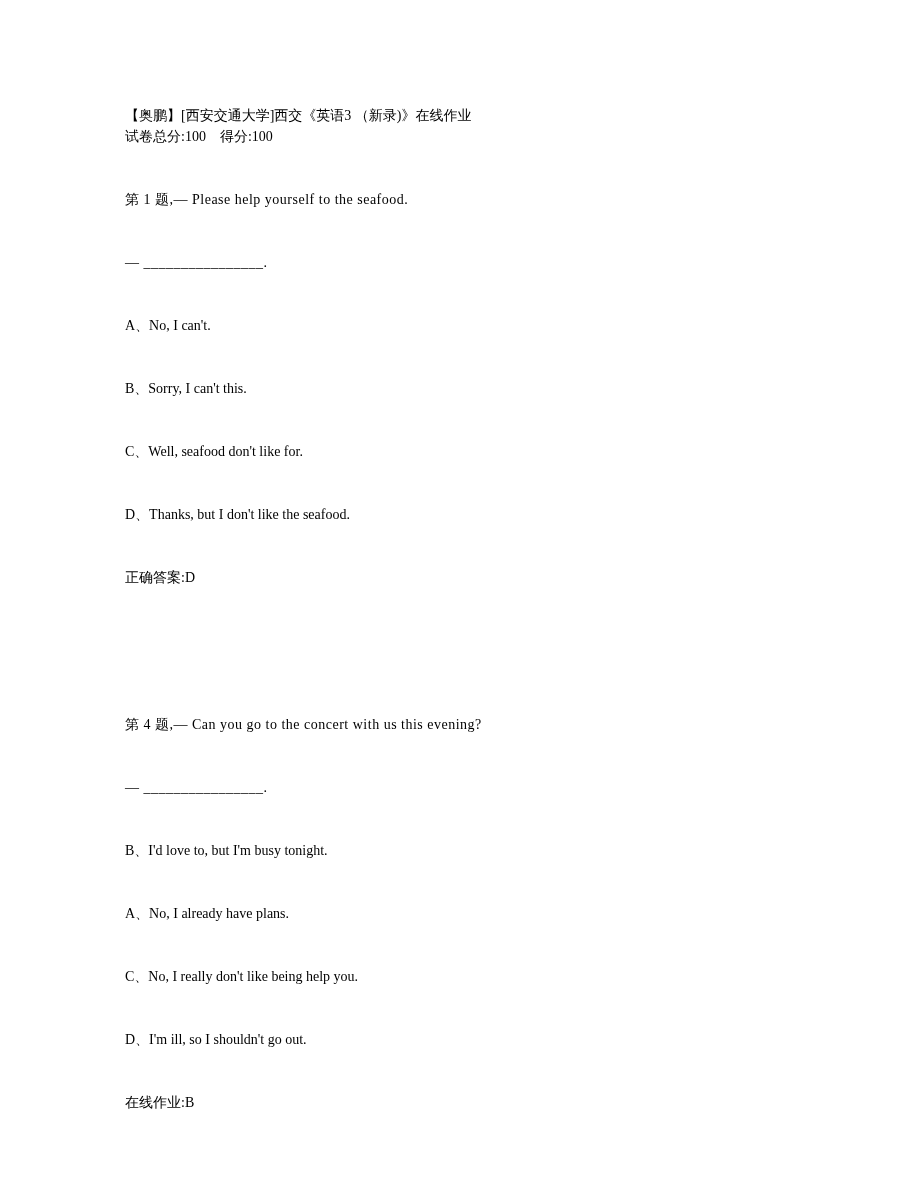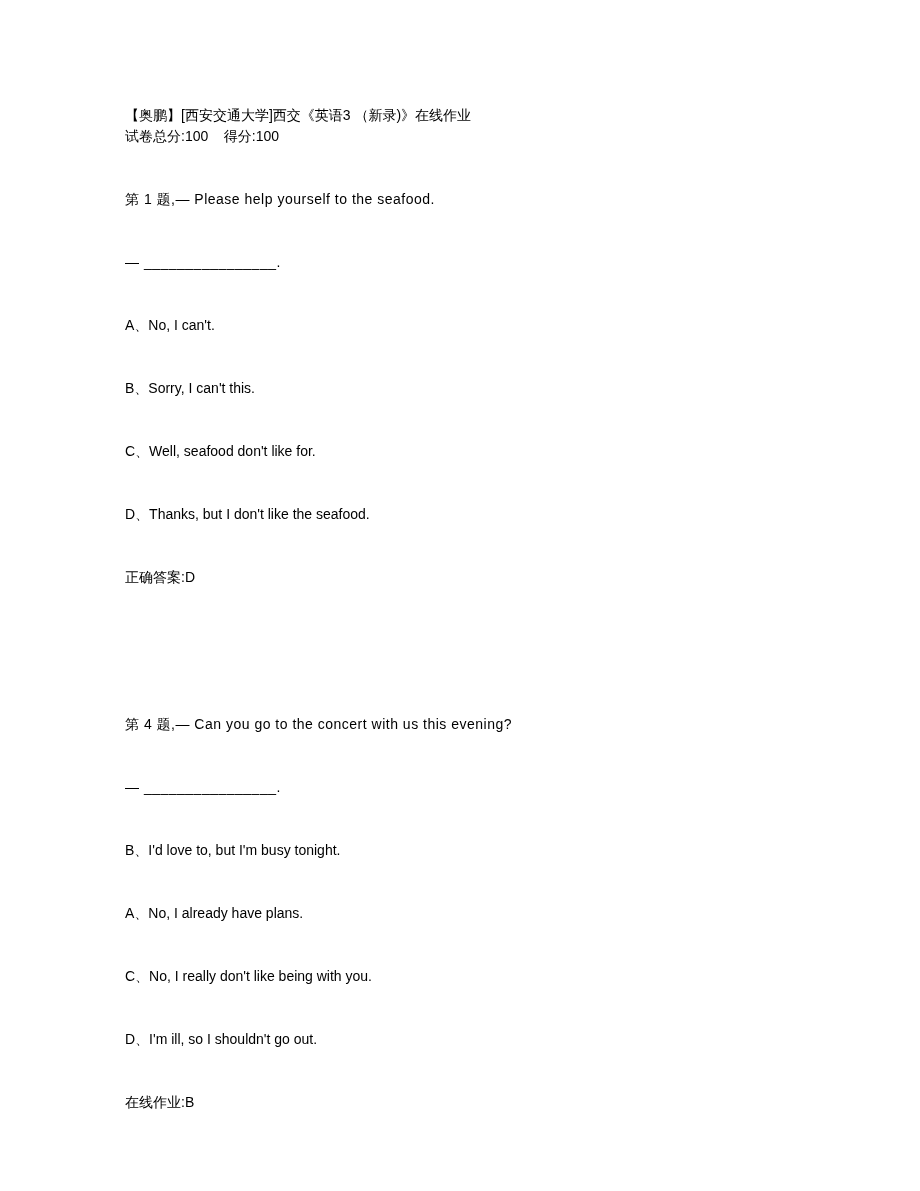--- a/index.html
+++ b/index.html
@@ -11,21 +11,21 @@
     line-height: 1.5;
     color: #000;
   }
   .page {
     width: 920px;
     padding: 105px 115px 60px 125px;
     box-sizing: border-box;
   }
   .header, .scoreline, .question-block {
     white-space: pre-wrap;
-    font-family: Liberation Sans, sans-serif;
+    font-family: Liberation Serif, serif;
   }
   .question-block {
     margin-top: 0;
   }
   .gap {
     height: 42px;
   }
   .prompt-line {
     letter-spacing: 0.5px;
   }
@@ -47,20 +47,20 @@
     <div>正确答案:D</div>
   </div>
 
   <div class="gap"></div>
 
   <div class="question-block">
     <div class="prompt-line">第 4 题,— Can you go to the concert with us this evening?</div>
     <div class="prompt-line">— ________________.</div>
     <div>B、I'd love to, but I'm busy tonight.</div>
     <div>A、No, I already have plans.</div>
-    <div>C、No, I really don't like being with you.</div>
+    <div>C、No, I really don't like being help you.</div>
     <div>D、I'm ill, so I shouldn't go out.</div>
     <div>在线作业:B</div>
   </div>
 
   <div class="gap"></div>
 
 </div>
 
 </body></html>

